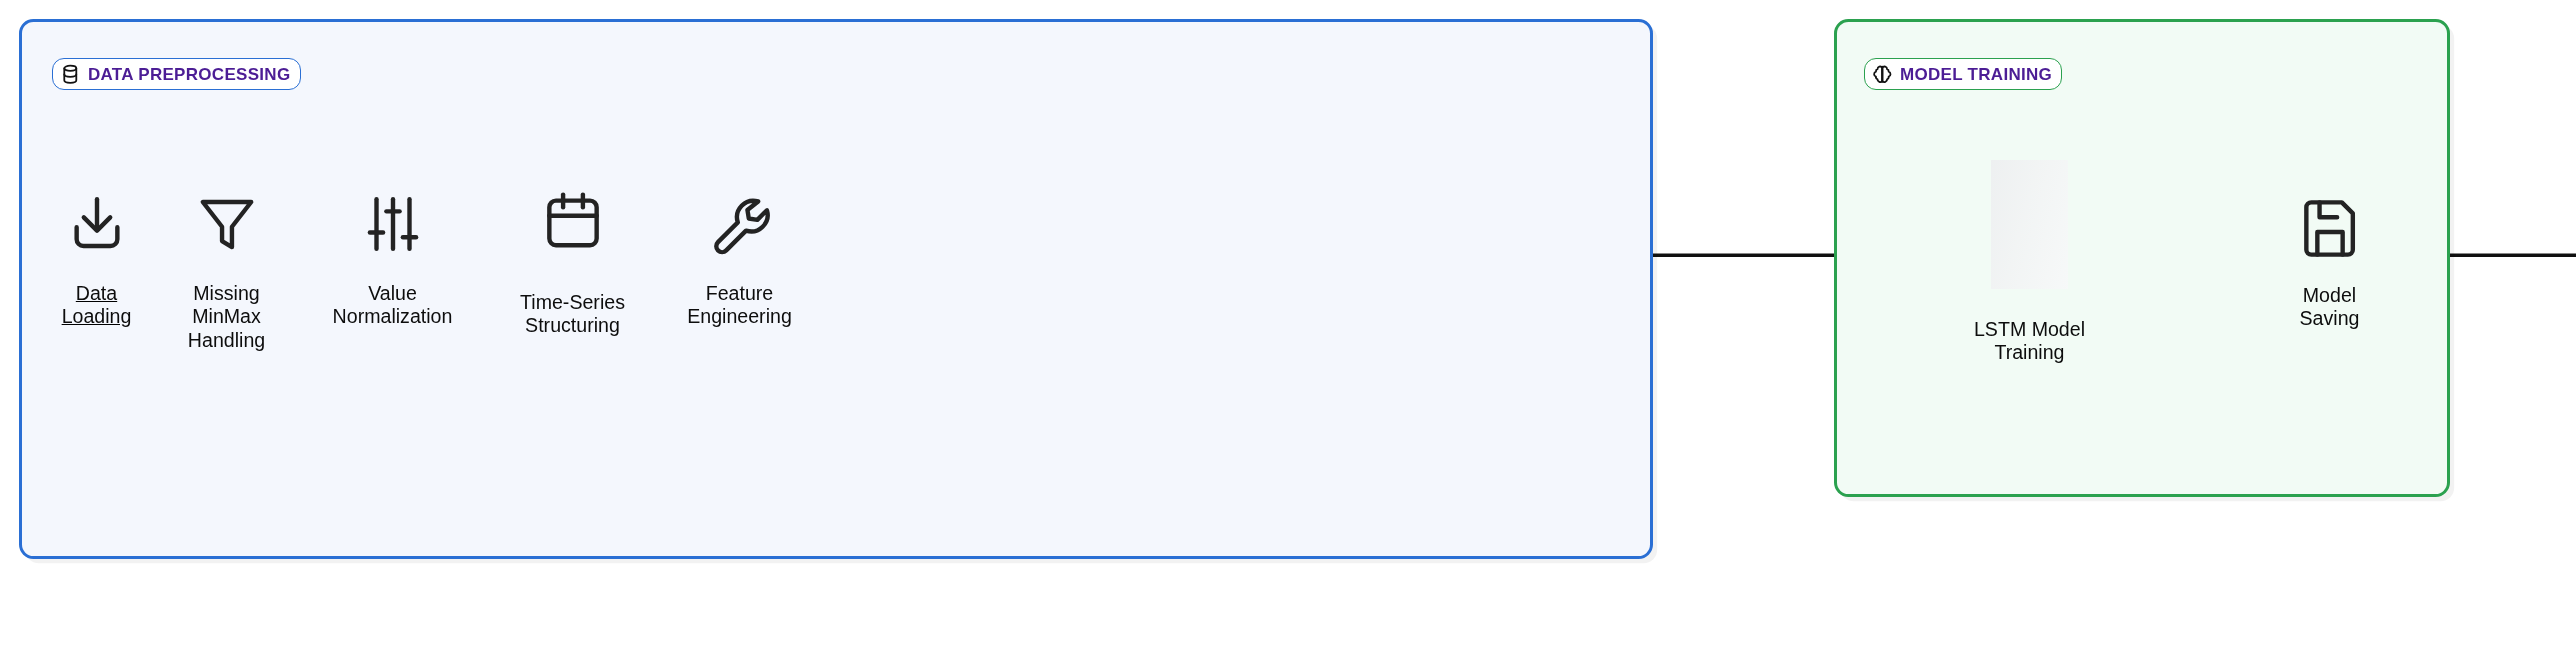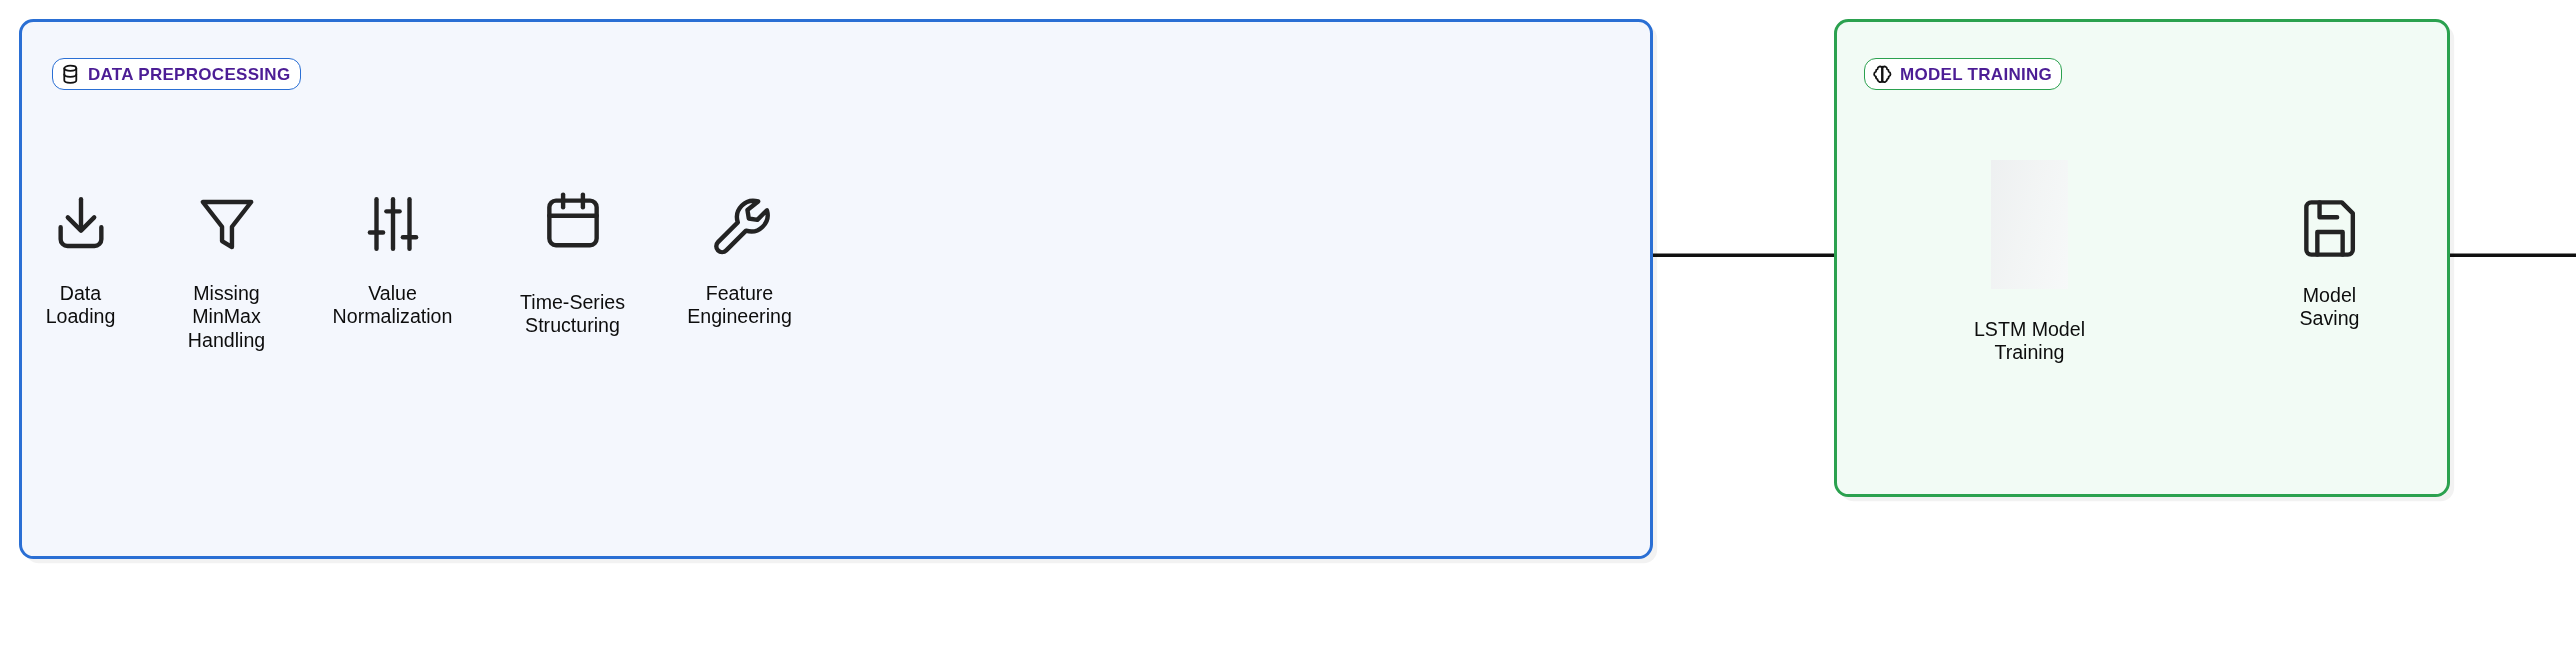--- a/index.html
+++ b/index.html
@@ -81,21 +81,21 @@
     <span class="gl-icon">
       <svg viewBox="0 0 24 24" width="20.6" height="20.6" fill="none" stroke="#111" stroke-width="2.1" stroke-linecap="round" stroke-linejoin="round">
         <ellipse cx="12" cy="5" rx="7" ry="3"></ellipse>
         <path d="M5 5v14c0 1.66 3.13 3 7 3s7-1.34 7-3V5"></path>
         <path d="M5 12c0 1.66 3.13 3 7 3s7-1.34 7-3"></path>
       </svg>
     </span>
     <span class="gl-text">DATA PREPROCESSING</span>
   </div>
 
-  <div class="node" style="left:80px;top:175px;">
+  <div class="node" style="left:96px;top:175px;text-decoration:underline;">
     <div class="icon-wrap">
       <svg viewBox="0 0 24 24" width="66" height="66" fill="none" stroke="#232323" stroke-width="1.6" stroke-linecap="round" stroke-linejoin="round">
         <path d="M12 3v11"></path>
           <path d="M7.2 9.6 12 14.4l4.8-4.8"></path>
         <path d="M4.6 13.2v4.3c0 1.4 1.1 2.5 2.5 2.5h9.8c1.4 0 2.5-1.1 2.5-2.5v-4.3"></path>
       </svg>
     </div>
     <div class="node-label">Data
 Loading</div>
   </div>

